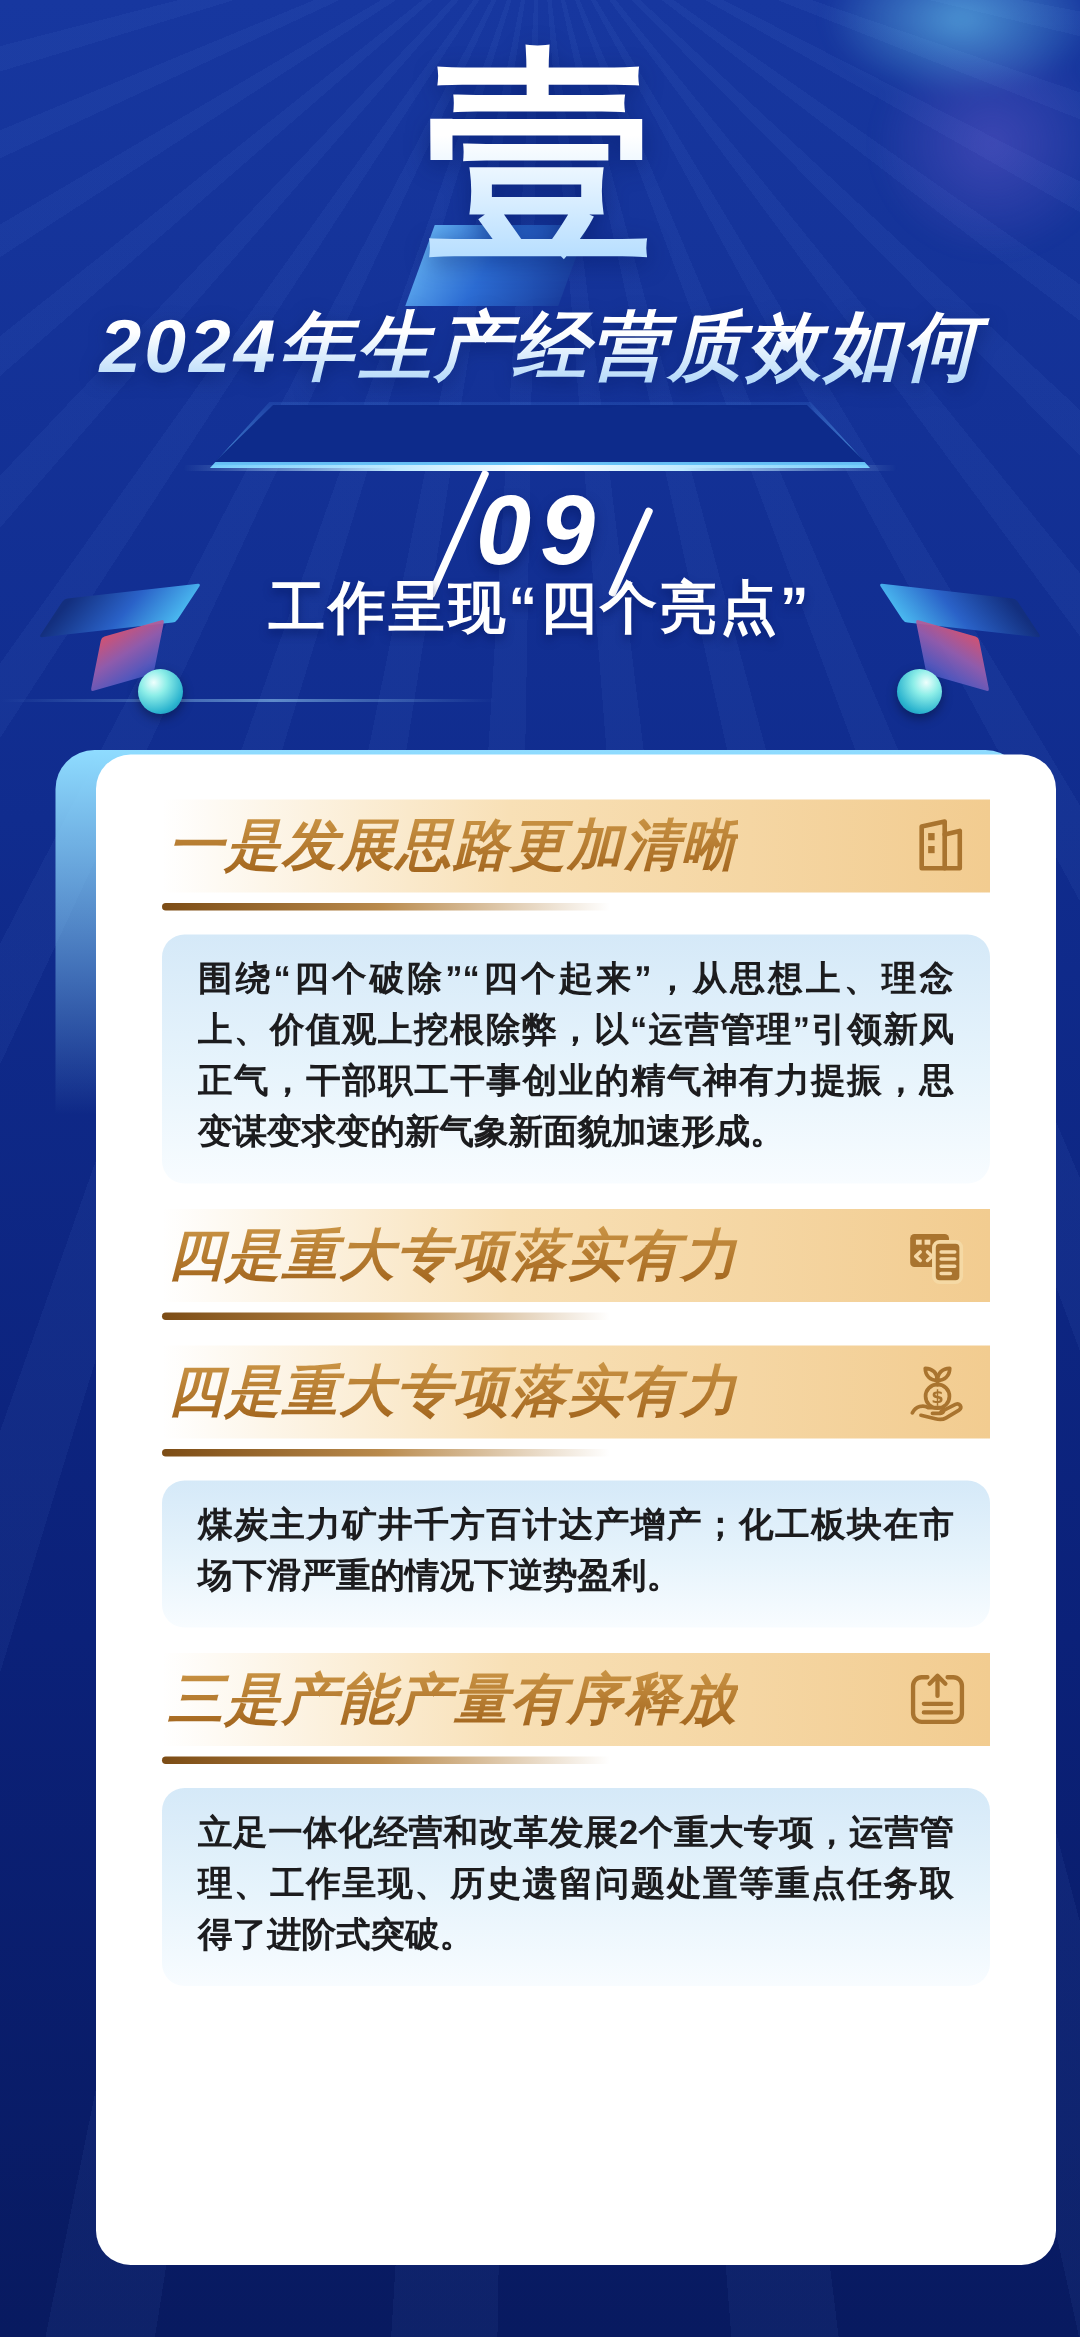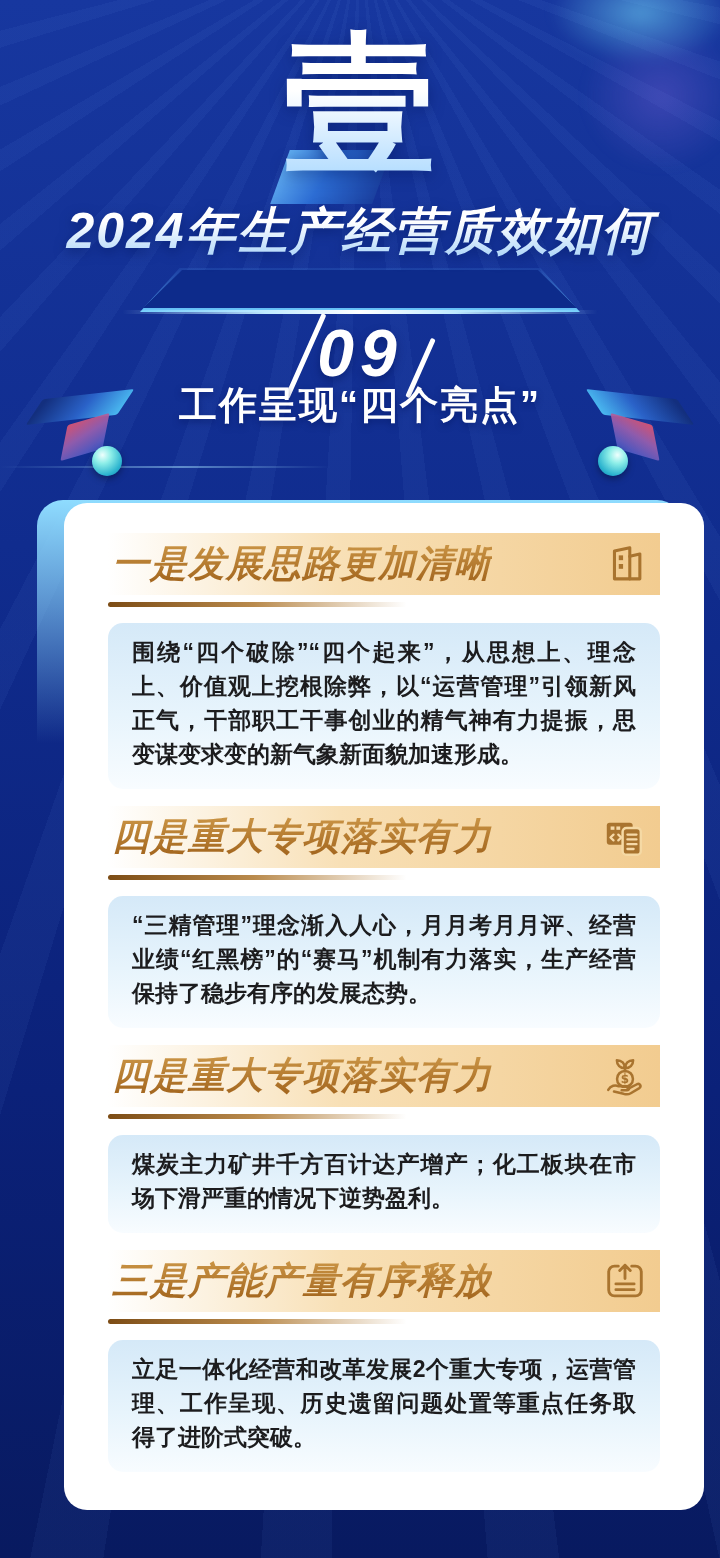--- a/index.html
+++ b/index.html
@@ -204,21 +204,20 @@
               <rect x="5" y="9" width="27" height="23" rx="3" fill="#a9742f"></rect>
               <rect x="9" y="13" width="4" height="3.5" fill="#f6d9a8"></rect>
               <rect x="15" y="13" width="4" height="3.5" fill="#f6d9a8"></rect>
               <path d="M12 21.5 l-3.2 3 3.2 3 M17 21.5 l3.2 3 -3.2 3" stroke="#f6d9a8" stroke-width="2.4" fill="none" stroke-linecap="round" stroke-linejoin="round"></path>
               <rect x="21.5" y="14.5" width="19" height="28" rx="4" fill="#a9742f" stroke="#f5d9a4" stroke-width="2.6"></rect>
               <path d="M26.5 21.5 h9.5 M26.5 26.5 h9.5 M26.5 31.5 h9.5 M26.5 36.5 h6.5" stroke="#f6d9a8" stroke-width="2.4" stroke-linecap="round"></path>
             </svg>
           </span>
         </div>
         <div class="sec-line"></div>
-        <div class="sec-body">“三精管理”理念渐入人心，月月考月月评、经营业绩“红黑榜”的“赛马”机制有力落实，生产经营保持了稳步有序的发展态势。</div>
       </section>
 
       <section class="sec">
         <div class="sec-bar">
           <span class="sec-heading">四是重大专项落实有力</span>
           <span class="sec-icon">
             <svg viewBox="0 0 48 48" fill="none" stroke="#a9742f" stroke-width="2.6" stroke-linecap="round" stroke-linejoin="round">
               <path d="M24 16 C24 11 20.5 7.5 15.5 7.5 C15.5 12.8 19 16 24 16 Z"></path>
               <path d="M24 16 C24 11 27.5 7.5 32.5 7.5 C32.5 12.8 29 16 24 16 Z"></path>
               <path d="M24 16 V19"></path>

